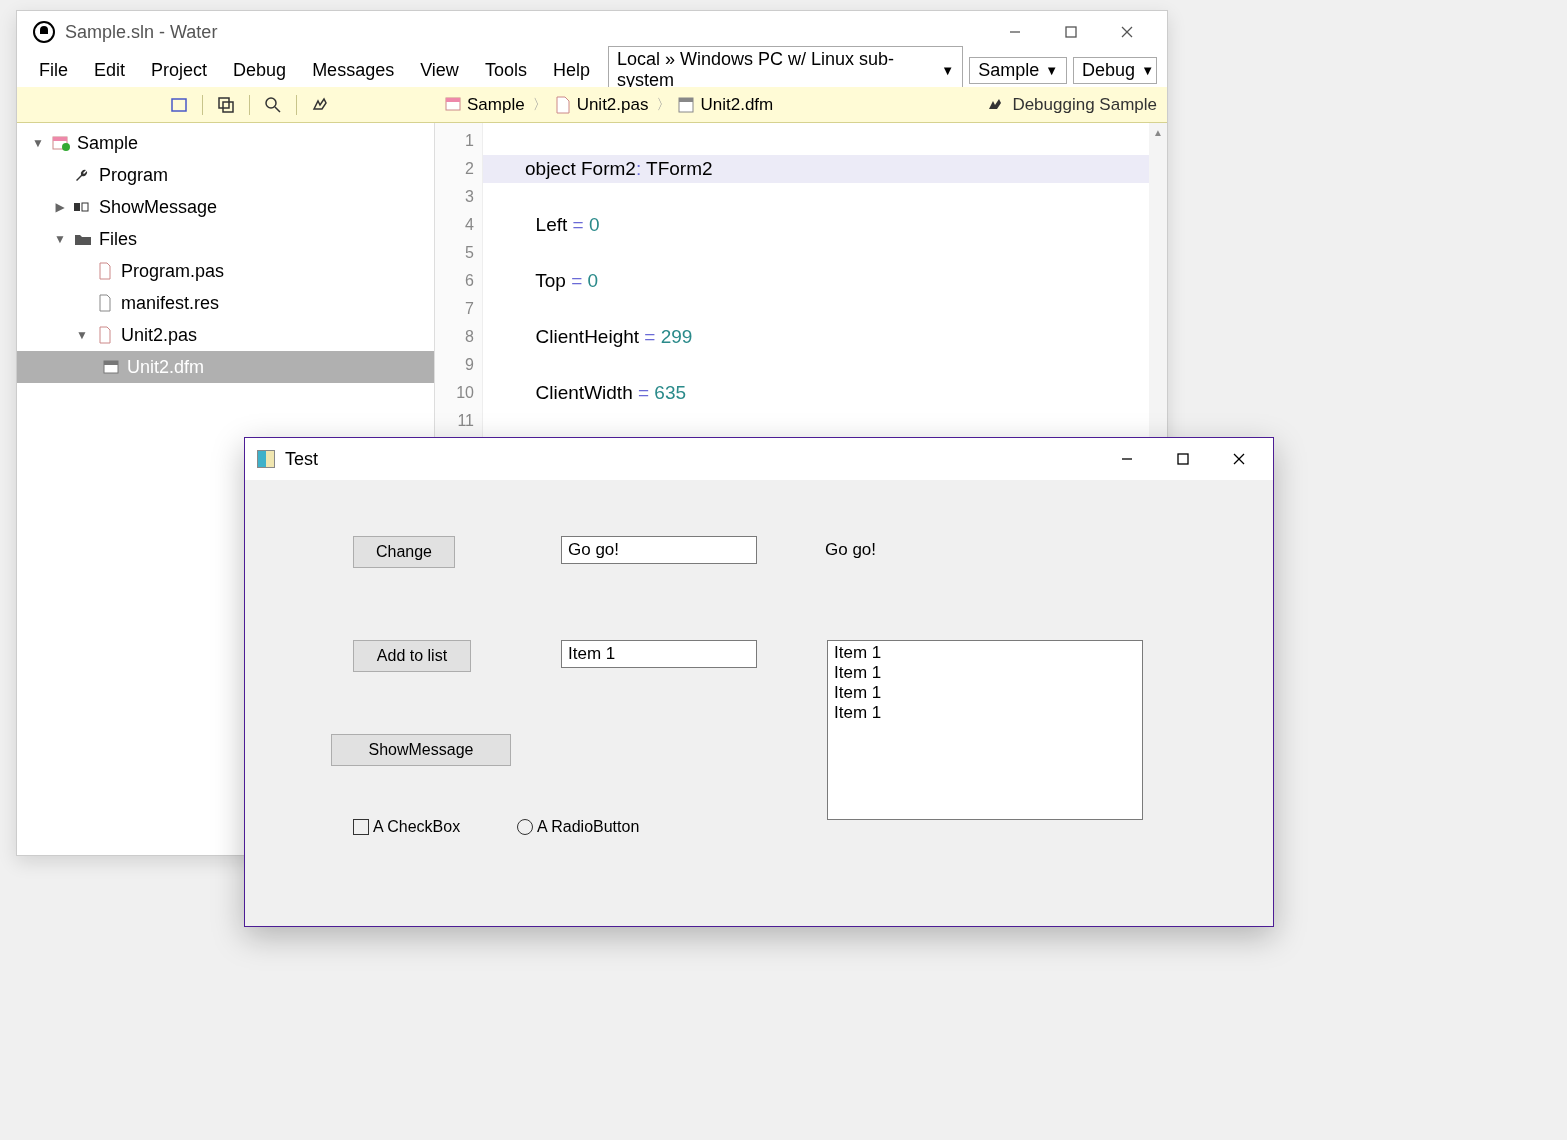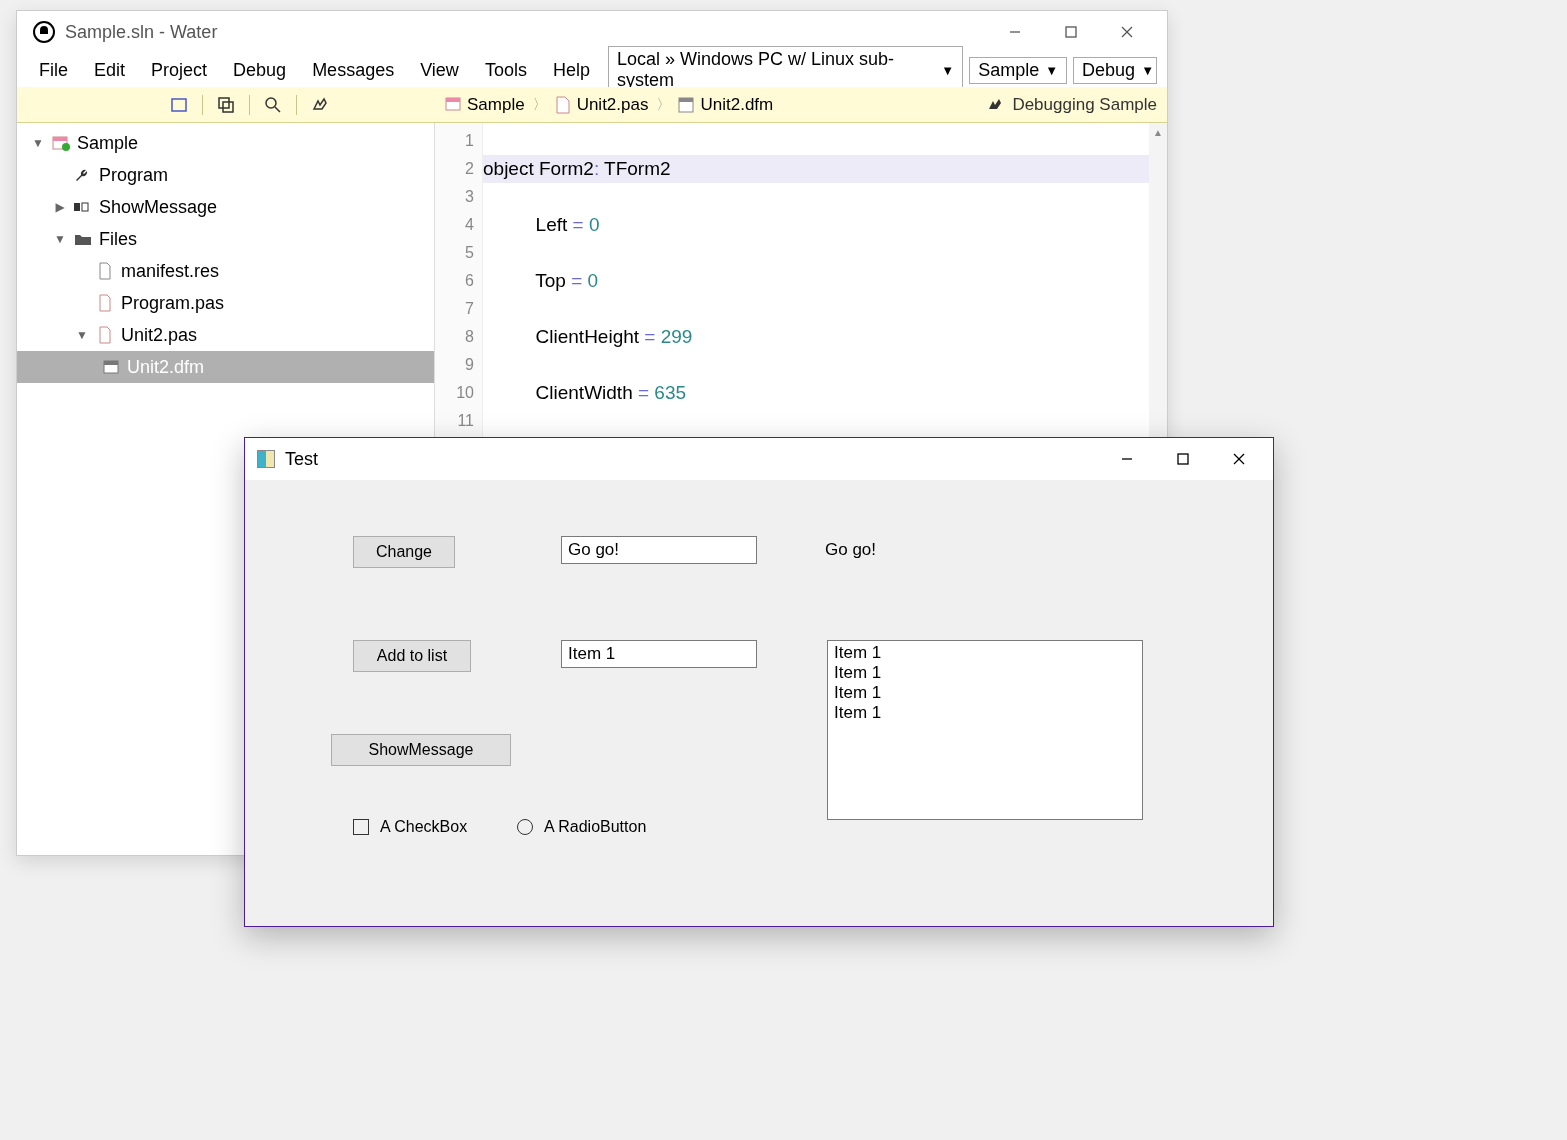--- a/index.html
+++ b/index.html
@@ -39,41 +39,41 @@
 .tree-row { display: flex; align-items: center; height: 32px; padding-left: 14px; cursor: pointer; gap: 6px; }
 .tree-row .arrow { width: 14px; display: inline-block; color: #666; font-size: 12px; text-align: center; }
 .tree-row .spacer { width: 14px; display: inline-block; }
 .tree-row .ic { width: 20px; height: 20px; display: inline-flex; align-items: center; justify-content: center; }
 .tree-row.selected { background: #b0b0b0; color: #fff; }
 .ind1 { padding-left: 36px; } .ind2 { padding-left: 58px; } .ind3 { padding-left: 84px; }
 
 .editor { flex: 1; display: flex; font-family: "Consolas", monospace; font-size: 19px; position: relative; }
 .gutter { width: 48px; background: #fafafa; border-right: 1px solid #eee; text-align: right; padding: 4px 8px 0 0; color: #888; font-size: 16px; line-height: 28px; }
 .code { flex: 1; padding: 4px 0 0 42px; line-height: 28px; white-space: pre; }
-.code .line.hl { background: #ecebf7; margin-left: -42px; }
+.code .line.hl { background: #ecebf7; margin-left: -42px; padding-left: 42px; }
 .k-ident { color: #000; }
 .k-num { color: #2a8a8a; }
 .k-str { color: #2d8a2d; }
 .k-op { color: #6a6ad6; }
 .scrollbar { position: absolute; right: 0; top: 0; width: 18px; height: 100%; background: #f4f4f4; }
 .scroll-arrow { height: 18px; display: flex; align-items: center; justify-content: center; color: #888; font-size: 10px; }
 
 
 .app-window {
   position: absolute; top: 437px; left: 244px; width: 1030px; height: 490px;
   background: #f0f0f0; border: 1px solid #4c1d95; box-shadow: 0 10px 30px rgba(0,0,0,.25);
 }
 .app-titlebar { height: 42px; background: #fff; display: flex; align-items: center; padding: 0 6px; font-size: 18px; }
 .app-titlebar .app-ic { width: 18px; height: 18px; margin: 0 10px 0 6px; background: linear-gradient(90deg,#3fb1c9 50%,#f0e6b0 50%); border: 1px solid #888; }
 .app-body { position: relative; width: 100%; height: calc(100% - 42px); }
 .wbtn { position: absolute; background: #e1e1e1; border: 1px solid #adadad; font-size: 16px; text-align: center; cursor: pointer; display: flex; align-items: center; justify-content: center; }
 .wedit { position: absolute; background: #fff; border: 1px solid #7a7a7a; font-size: 17px; padding: 3px 6px; }
 .wlabel { position: absolute; font-size: 17px; }
 .wlist { position: absolute; background: #fff; border: 1px solid #7a7a7a; font-size: 17px; padding: 2px 6px; line-height: 20px; }
-.wcheck, .wradio { position: absolute; display: flex; align-items: center; gap: 11px; font-size: 16px; }
+.wcheck, .wradio { position: absolute; display: flex; align-items: center; gap: 4px; font-size: 16px; }
 .wcheck .box { width: 16px; height: 16px; border: 1.5px solid #333; }
 .wradio .circ { width: 16px; height: 16px; border: 1.5px solid #333; border-radius: 50%; }
 </style>
 </head>
 <body>
 
 <div class="ide-window">
   <div class="titlebar">
     <span class="app-icon"></span>
     <span>Sample.sln - Water</span>
@@ -218,33 +218,33 @@
             <svg width="18" height="14">
               <path d="M1 3 L6 3 L8 5 L17 5 L17 13 L1 13 Z" fill="#555"></path>
             </svg>
           </span>
         <span>Files</span>
       </div>
       <div class="tree-row ind2">
         <span class="spacer"></span>
         <span class="ic">
             <svg width="14" height="18">
-              <path d="M2 1 L9 1 L12 4 L12 17 L2 17 Z" fill="#fff" stroke="#888"></path>
-            </svg>
-          </span>
-        <span>manifest.res</span>
+              <path d="M2 1 L9 1 L12 4 L12 17 L2 17 Z" fill="#fff" stroke="#c88"></path>
+            </svg>
+          </span>
+        <span>Program.pas</span>
       </div>
       <div class="tree-row ind2">
         <span class="spacer"></span>
         <span class="ic">
             <svg width="14" height="18">
-              <path d="M2 1 L9 1 L12 4 L12 17 L2 17 Z" fill="#fff" stroke="#c88"></path>
-            </svg>
-          </span>
-        <span>Program.pas</span>
+              <path d="M2 1 L9 1 L12 4 L12 17 L2 17 Z" fill="#fff" stroke="#888"></path>
+            </svg>
+          </span>
+        <span>manifest.res</span>
       </div>
       <div class="tree-row ind2">
         <span class="arrow">▼</span>
         <span class="ic">
             <svg width="14" height="18">
               <path d="M2 1 L9 1 L12 4 L12 17 L2 17 Z" fill="#fff" stroke="#c88"></path>
             </svg>
           </span>
         <span>Unit2.pas</span>
       </div>

